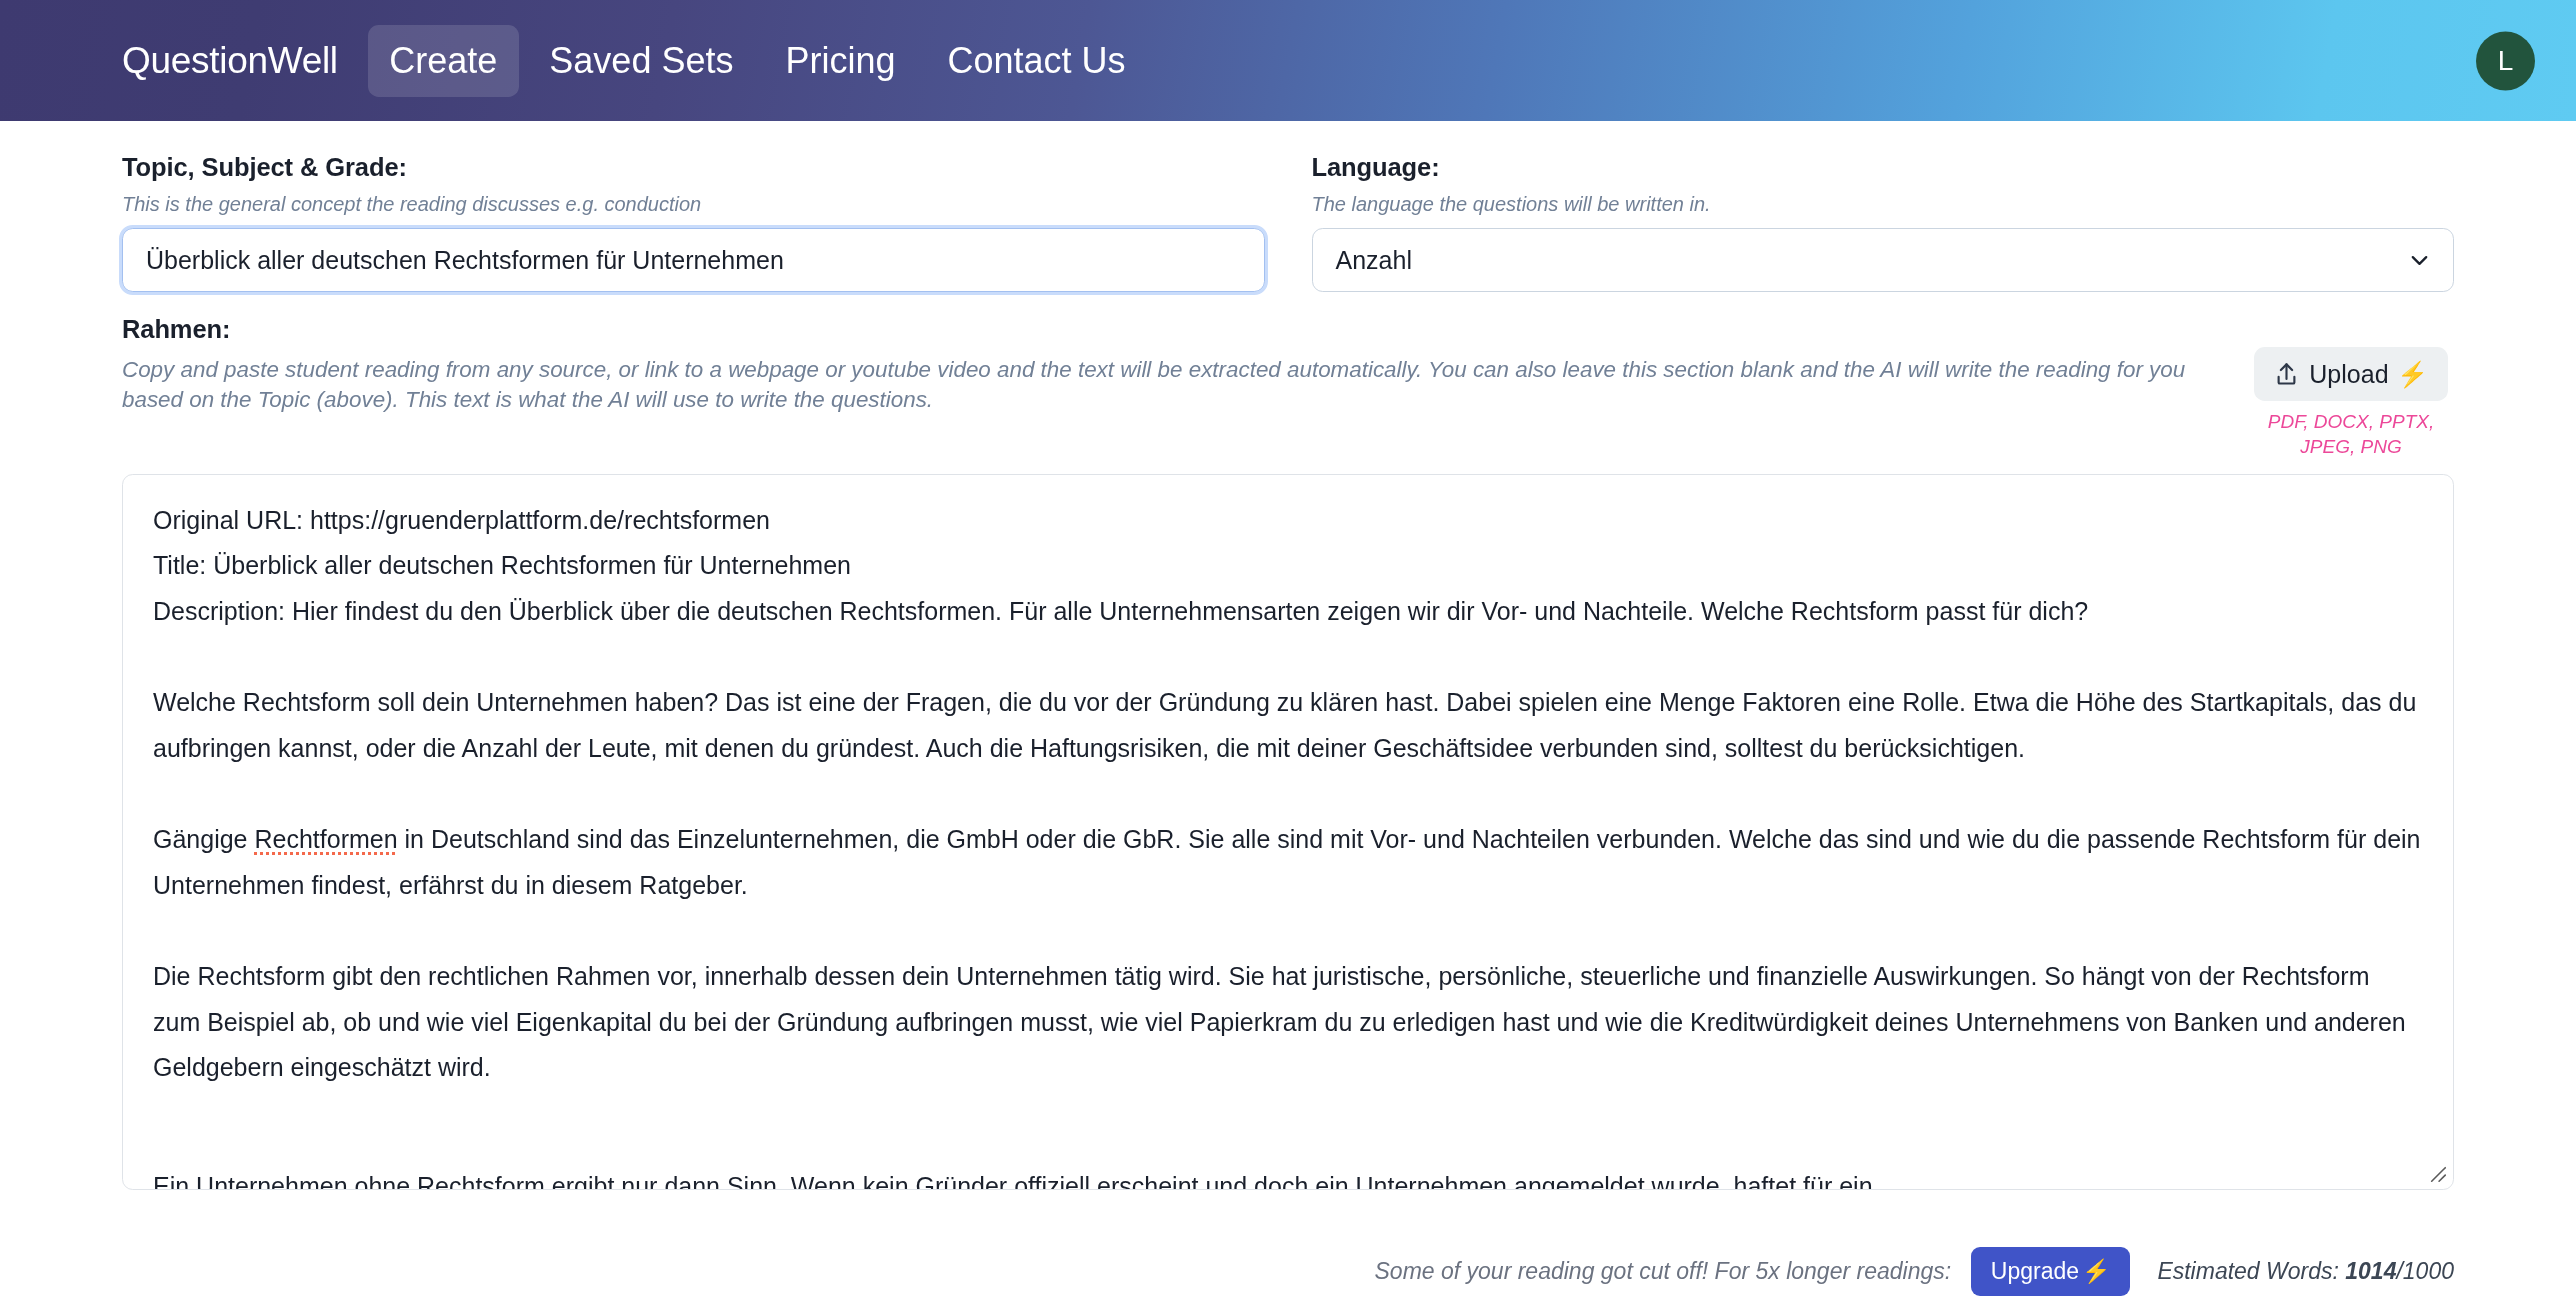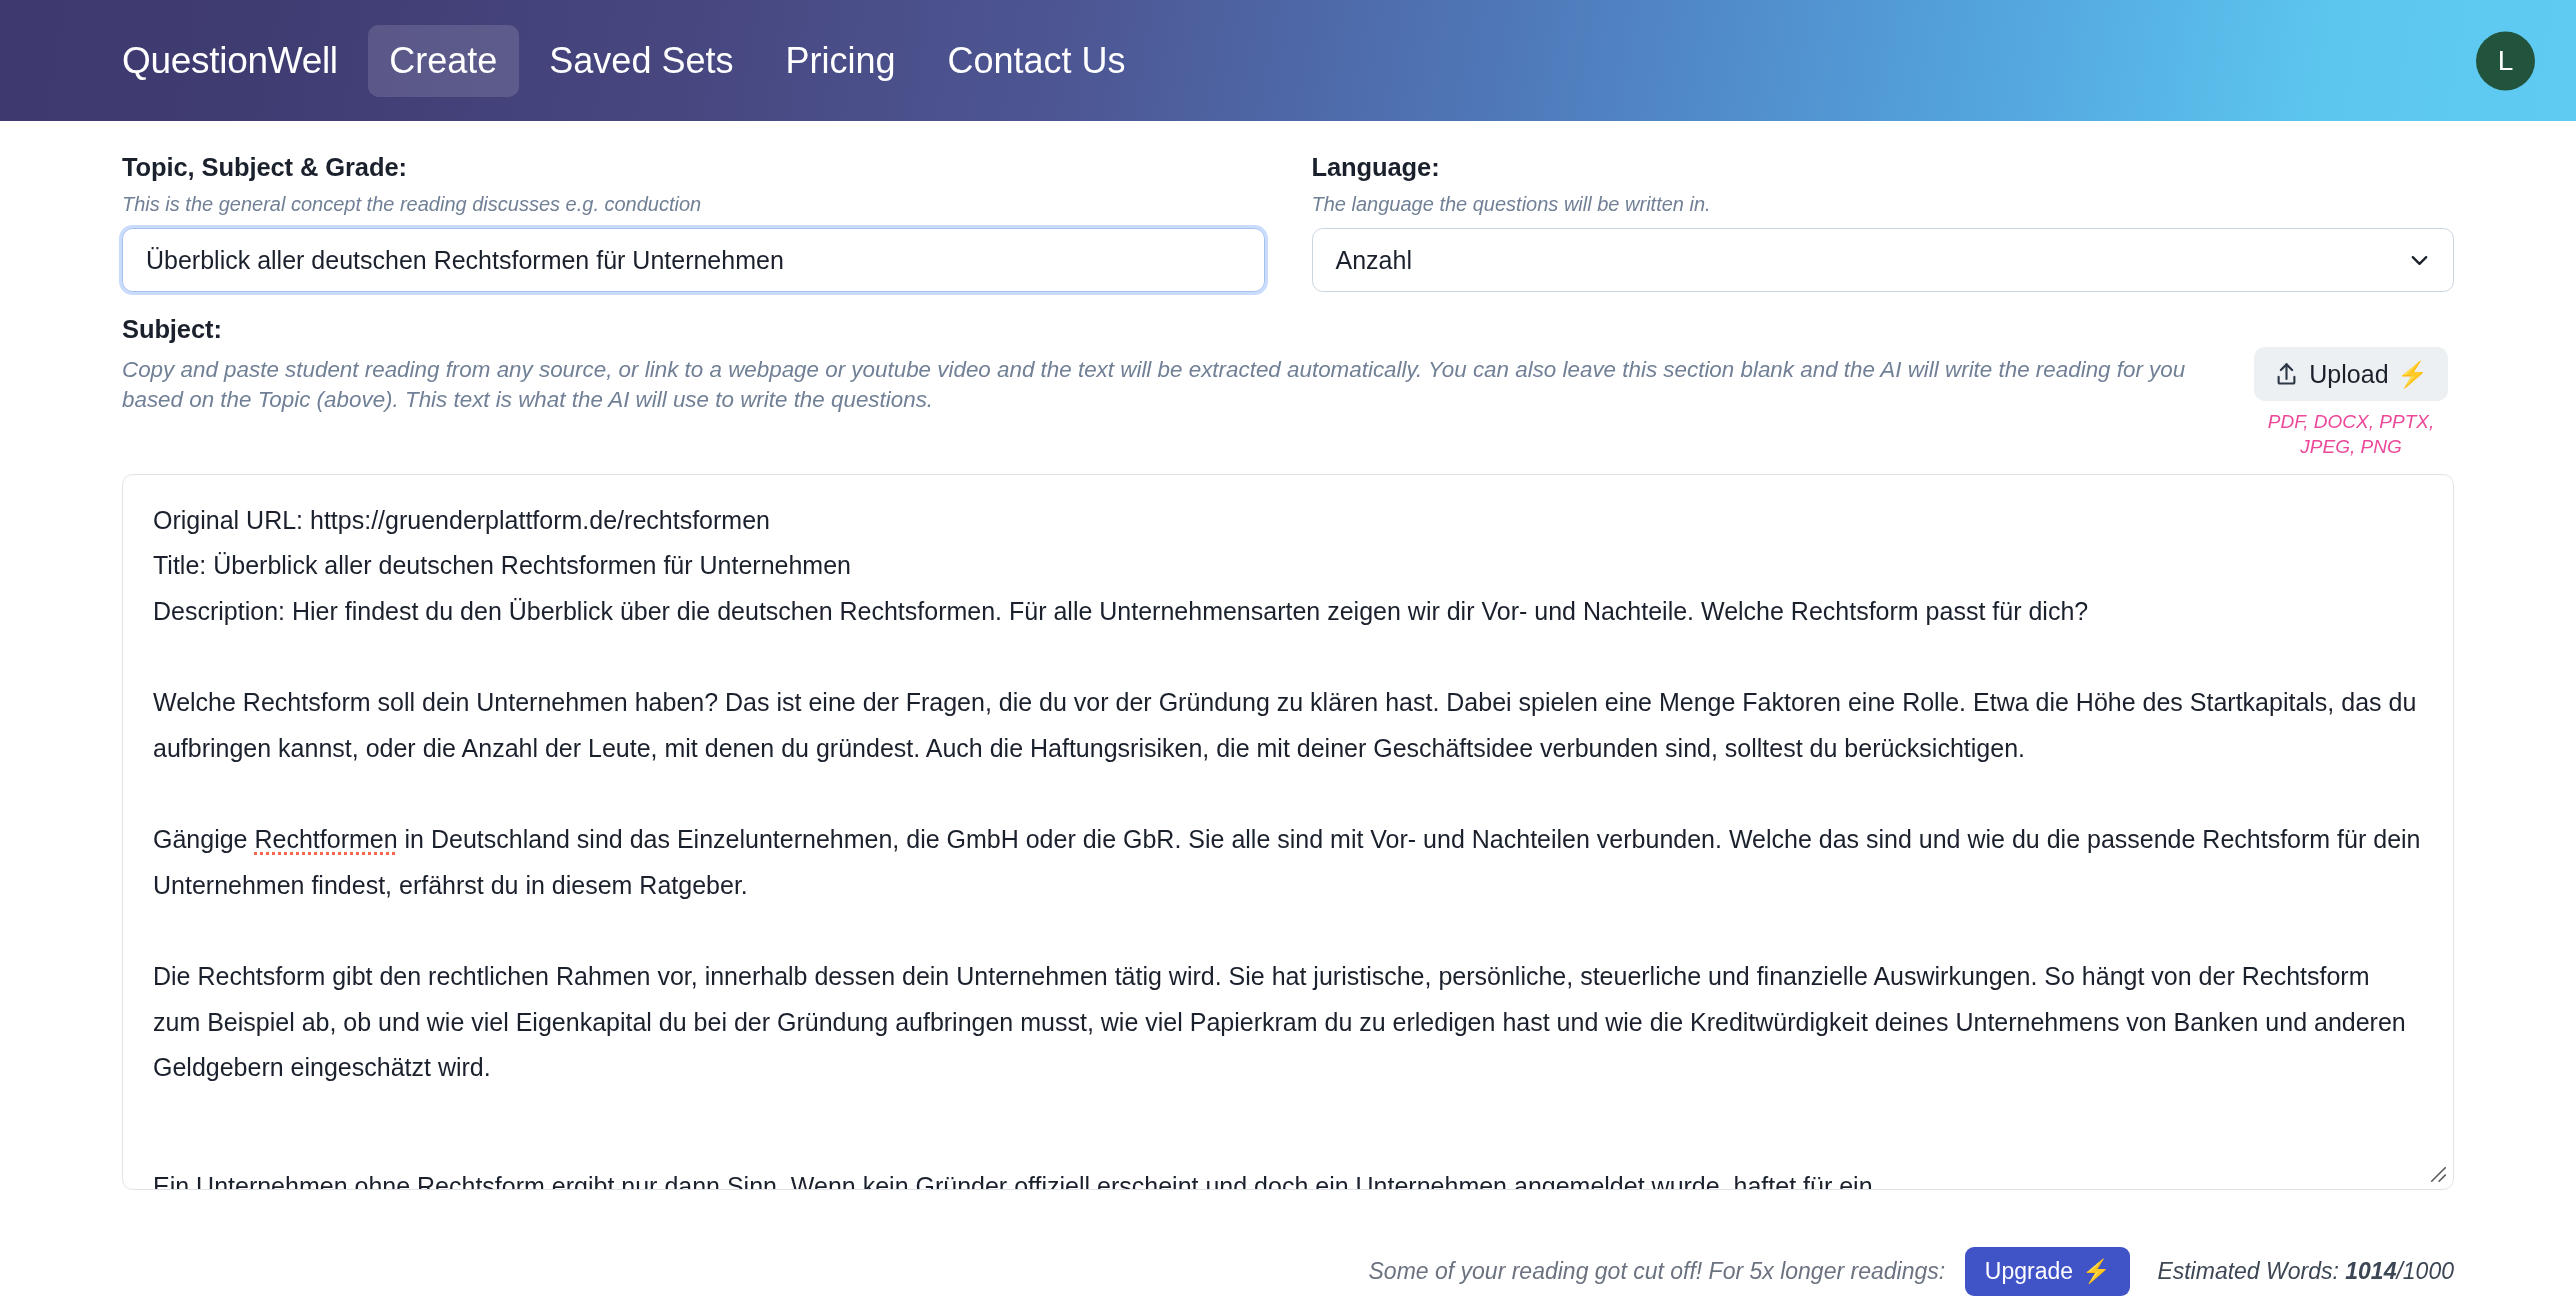--- a/index.html
+++ b/index.html
@@ -230,21 +230,21 @@
   .upgrade-btn {
     background: #4054c8;
     color: #ffffff;
     border: none;
     border-radius: 9px;
     padding: 10.7px 19.7px;
     font-size: 23px;
     cursor: pointer;
     display: inline-flex;
     align-items: center;
-    gap: 9px;
+    gap: 3px;
     font-family: "Liberation Sans", sans-serif;
   }
   .words {
     font-size: 23px;
     font-style: italic;
     color: #3c4654;
     margin-left: 27px;
     white-space: nowrap;
   }
   .words b { font-weight: bold; }
@@ -280,21 +280,21 @@
         <div class="select-box">Anzahl</div>
         <svg class="chev" viewBox="0 0 24 24" fill="none" stroke="#1a202c" stroke-width="2.4" stroke-linecap="round" stroke-linejoin="round">
           <polyline points="5 9 12 16 19 9"></polyline>
         </svg>
       </div>
     </div>
   </div>
 
   <div class="reading-head">
     <div class="reading-head-left">
-      <div class="field-label">Subject:</div>
+      <div class="field-label">Rahmen:</div>
       <div class="reading-hint">Copy and paste student reading from any source, or link to a webpage or youtube video and the text will be extracted automatically. You can also leave this section blank and the AI will write the reading for you based on the Topic (above). This text is what the AI will use to write the questions.</div>
     </div>
     <div class="upload-col">
       <button class="upload-btn">
         <svg width="27" height="27" viewBox="0 0 24 24" fill="none" stroke="#2d3748" stroke-width="1.9" stroke-linecap="round" stroke-linejoin="round">
           <path d="M12 16V3"></path>
           <polyline points="7 8 12 3 17 8"></polyline>
           <path d="M5 14v5a1 1 0 0 0 1 1h12a1 1 0 0 0 1-1v-5"></path>
         </svg>
         <span>Upload</span>

